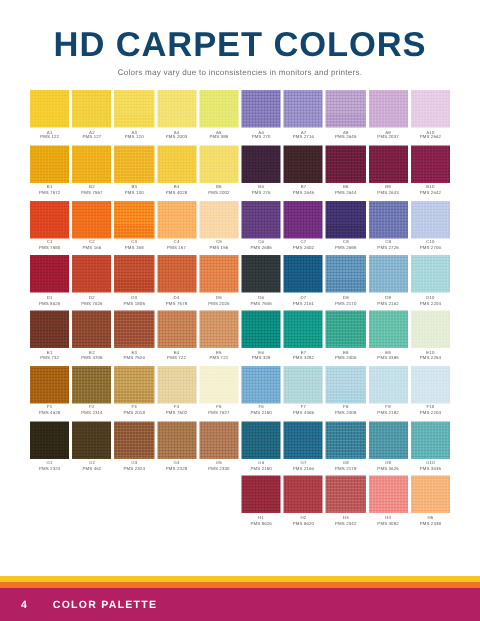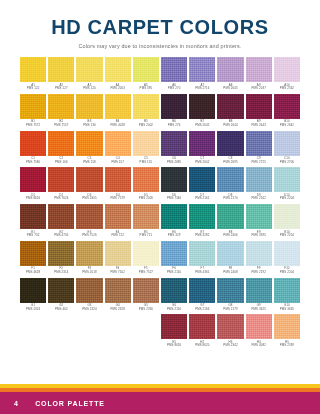--- a/index.html
+++ b/index.html
@@ -26,21 +26,21 @@
   }
 
   
   .header {
     padding-top: 17px;
     text-align: center;
     flex: 0 0 auto;
   }
 
   .title {
-    font-size: 20px;
+    font-size: 23px;
     font-weight: bold;
     letter-spacing: 0.6px;
     color: #12456b;
     line-height: 1.05;
     white-space: nowrap;
   }
 
   .subtitle {
     margin-top: 5px;
     font-size: 5.4px;

